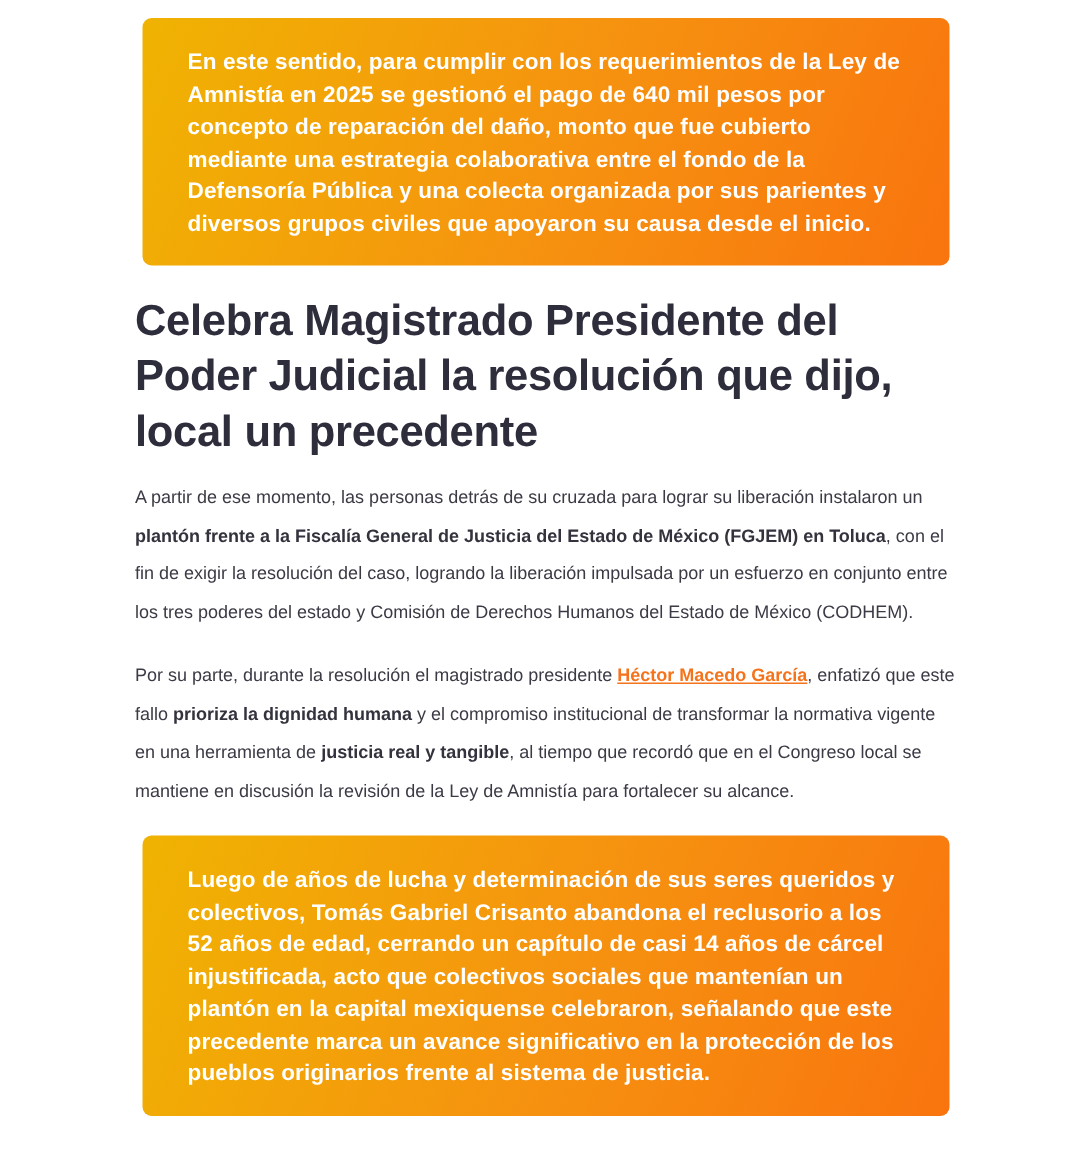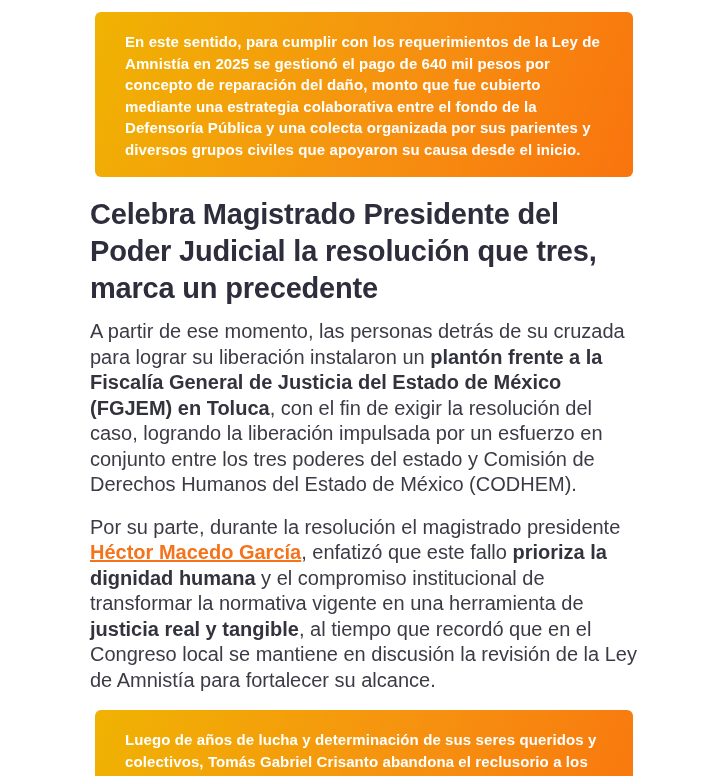--- a/index.html
+++ b/index.html
@@ -40,21 +40,21 @@
     color: #2D2D3C;
     font-weight: 700;
     font-size: 29px;
     line-height: 37px;
     letter-spacing: -0.2px;
   }
   
   .body-para {
     margin: 0 0 17px 0;
     color: #3B3B46;
-    font-size: 20px;
+    font-size: 12px;
     line-height: 25.5px;
   }
   .body-para strong {
     font-weight: 700;
     color: #33333E;
   }
   a.inline-link {
     color: #F4731B;
     font-weight: 700;
     text-decoration: underline;
@@ -65,21 +65,21 @@
 </style>
 </head>
 <body>
 
 <div class="page">
 
   <section class="callout callout-top">
     <p class="callout-text">En este sentido, para cumplir con los requerimientos de la Ley de Amnistía en 2025 se gestionó el pago de 640 mil pesos por concepto de reparación del daño, monto que fue cubierto mediante una estrategia colaborativa entre el fondo de la Defensoría Pública y una colecta organizada por sus parientes y diversos grupos civiles que apoyaron su causa desde el inicio.</p>
   </section>
 
-  <h1 class="heading">Celebra Magistrado Presidente del Poder Judicial la resolución que tres, marca un precedente</h1>
+  <h1 class="heading">Celebra Magistrado Presidente del Poder Judicial la resolución que dijo, local un precedente</h1>
 
   <p class="body-para"><span>A partir de ese momento, las personas detrás de su cruzada para lograr su liberación instalaron un </span><strong>plantón frente a la Fiscalía General de Justicia del Estado de México (FGJEM) en Toluca</strong><span>, con el fin de exigir la resolución del caso, logrando la liberación impulsada por un esfuerzo en conjunto entre los tres poderes del estado y Comisión de Derechos Humanos del Estado de México (CODHEM).</span></p>
 
   <p class="body-para"><span>Por su parte, durante la resolución el magistrado presidente </span><a href="#" class="inline-link">Héctor Macedo García</a><span>, enfatizó que este fallo </span><strong>prioriza la dignidad humana</strong><span> y el compromiso institucional de transformar la normativa vigente en una herramienta de </span><strong>justicia real y tangible</strong><span>, al tiempo que recordó que en el Congreso local se mantiene en discusión la revisión de la Ley de Amnistía para fortalecer su alcance.</span></p>
 
   <section class="callout callout-bottom">
     <p class="callout-text">Luego de años de lucha y determinación de sus seres queridos y colectivos, Tomás Gabriel Crisanto abandona el reclusorio a los 52 años de edad, cerrando un capítulo de casi 14 años de cárcel injustificada, acto que colectivos sociales que mantenían un plantón en la capital mexiquense celebraron, señalando que este precedente marca un avance significativo en la protección de los pueblos originarios frente al sistema de justicia.</p>
   </section>
 
 </div>

